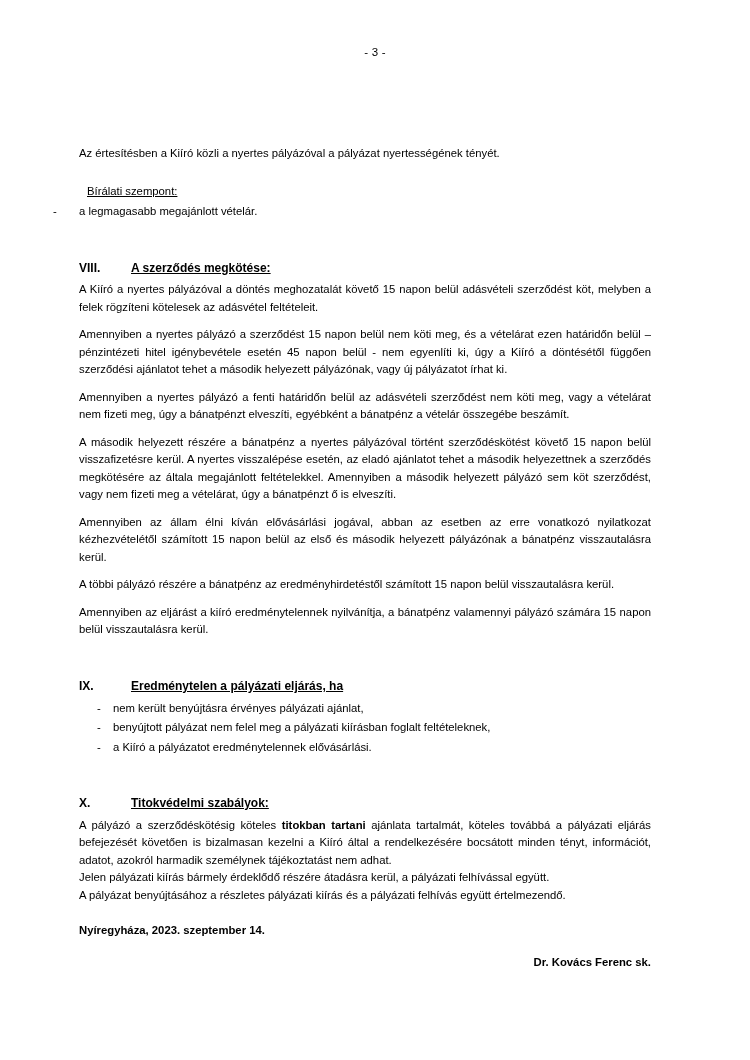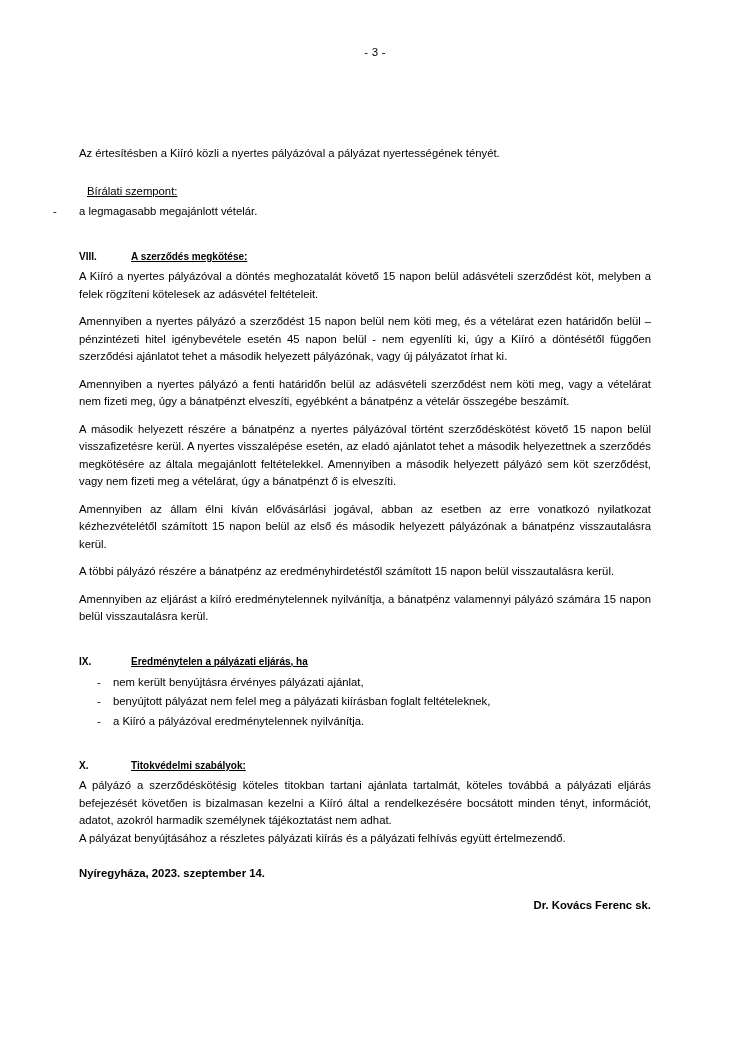--- a/index.html
+++ b/index.html
@@ -37,27 +37,27 @@
     left: 79px;
     width: 572px;
   }
   p {
     margin: 0 0 10px 0;
     font-size: 11.3px;
     line-height: 1.55;
     text-align: justify;
   }
   .bold {
-    font-weight: normal;
+    font-weight: bold;
   }
   .heading {
     font-weight: bold;
     text-decoration: underline;
-    font-size: 10px;
-    margin: 8px 0 4px 0;
+    font-size: 12px;
+    margin: 18px 0 4px 0;
     line-height: 1.55;
   }
   .heading .num {
     display: inline-block;
     min-width: 52px;
   }
   .section-spacer {
     height: 10px;
   }
   .crit-title {
@@ -156,32 +156,33 @@
       <li>
         <span class="dash">-</span>
         <span>nem került benyújtásra érvényes pályázati ajánlat,</span>
       </li>
       <li>
         <span class="dash">-</span>
         <span>benyújtott pályázat nem felel meg a pályázati kiírásban foglalt feltételeknek,</span>
       </li>
       <li>
         <span class="dash">-</span>
-        <span>a Kiíró a pályázóval eredménytelennek nyilvánítja.</span>
+        <span>a Kiíró a pályázatot eredménytelennek elővásárlási.</span>
       </li>
     </ul>
 
     <div class="section-spacer"></div>
 
     <p class="heading">
       <span class="num">X.</span><span>Titokvédelmi szabályok:</span>
     </p>
     <p style="margin-bottom:0;">
       <span>A pályázó a szerződéskötésig köteles </span><span class="bold">titokban tartani</span><span> ajánlata tartalmát, köteles továbbá a pályázati eljárás befejezését követően is bizalmasan kezelni a Kiíró által a rendelkezésére bocsátott minden tényt, információt, adatot, azokról harmadik személynek tájékoztatást nem adhat.</span>
     </p>
+    <p style="margin-bottom:0;">Jelen pályázati kiírás bármely érdeklődő részére átadásra kerül, a pályázati felhívással együtt.</p>
     <p>A pályázat benyújtásához a részletes pályázati kiírás és a pályázati felhívás együtt értelmezendő.</p>
 
     <p class="sign-date">Nyíregyháza, 2023. szeptember 14.</p>
 
     <div class="signature">
       <div>Dr. Kovács Ferenc sk.</div>
     </div>
 
   </div>
 </div>

